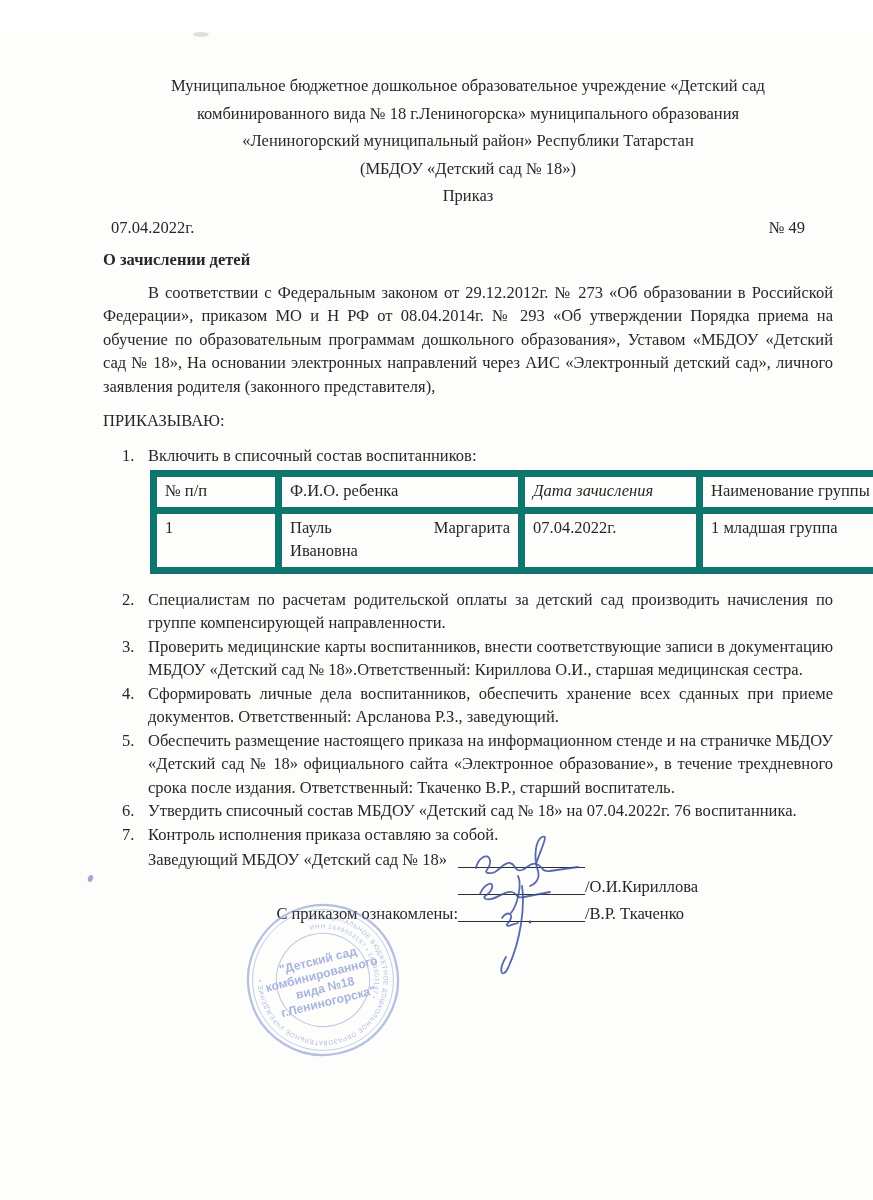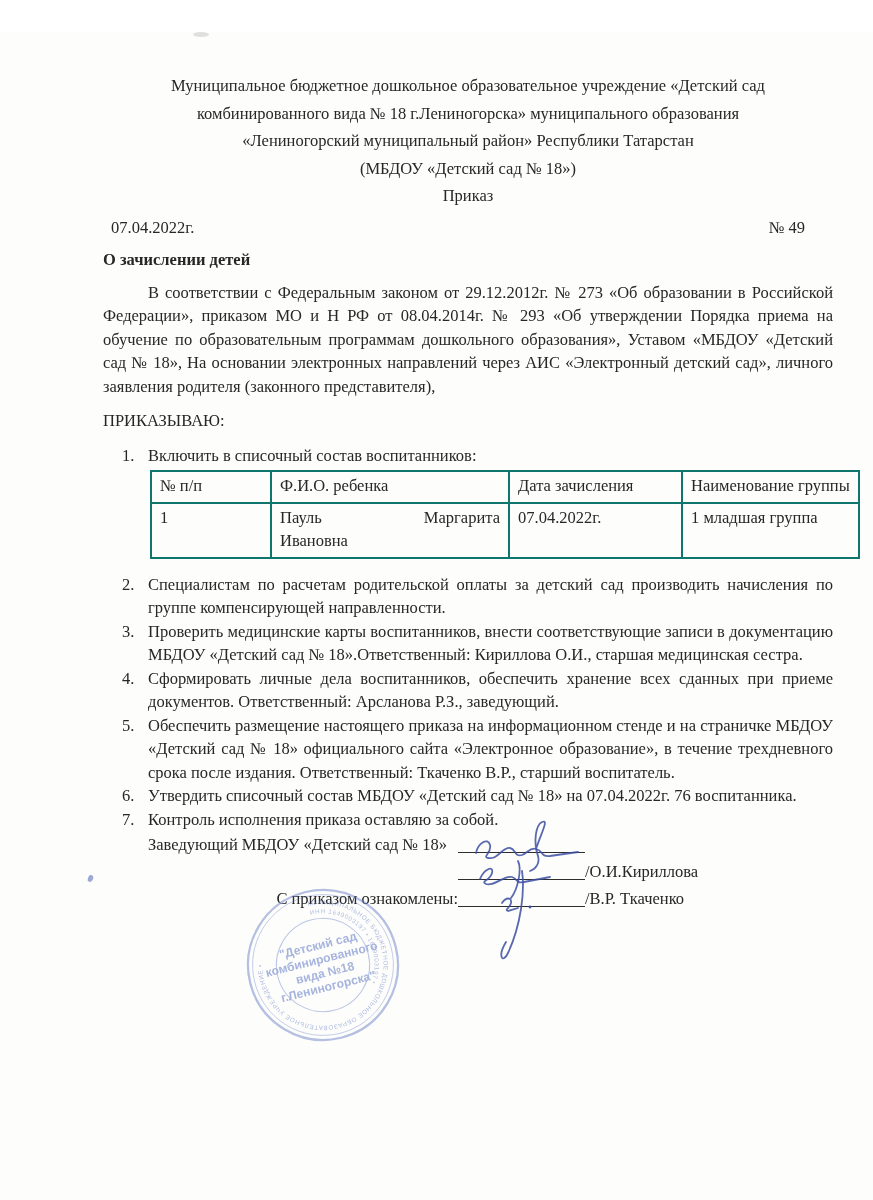--- a/index.html
+++ b/index.html
@@ -34,28 +34,28 @@
   .oitem .onum{}
   .oitem .otext{text-align:justify;}
   
   .ztable{
     border-collapse:collapse;
     margin:3px 0 14px 2px;
     width:636px;
     table-layout:fixed;
   }
   .ztable td{
-    border:2px solid #0f766e;
+    border:7px solid #0f766e;
     vertical-align:top;
     padding:2px 8px 4px 8px;
     line-height:23.5px;
   }
   .col-num{width:102px;}
   .col-fio{width:220px;}
-  .col-date{width:155px;}
+  .col-date{width:155px;font-style:italic;}
   .col-grp{width:159px;}
   .name-cell{text-align:justify;word-spacing:16px;}
   
   .sig-block{
     position:relative;
     margin-left:45px;
     line-height:27px;
   }
   .sig-row{display:grid;grid-template-columns:310px 127px auto;height:27px;}
   .sig-label{white-space:nowrap;}

